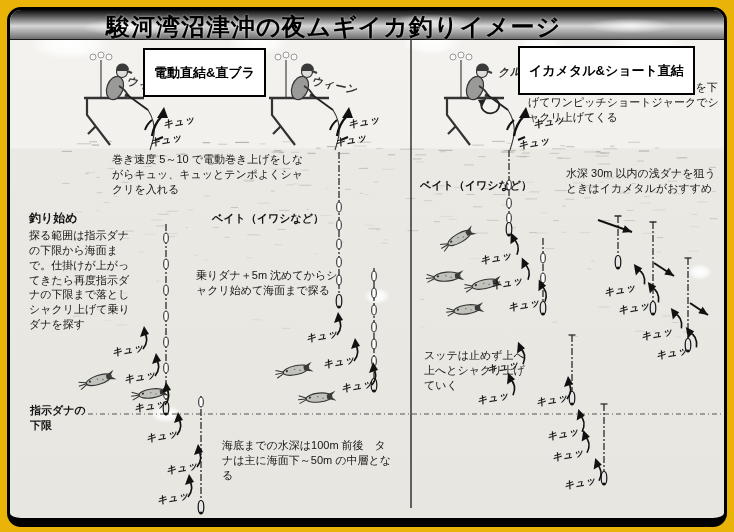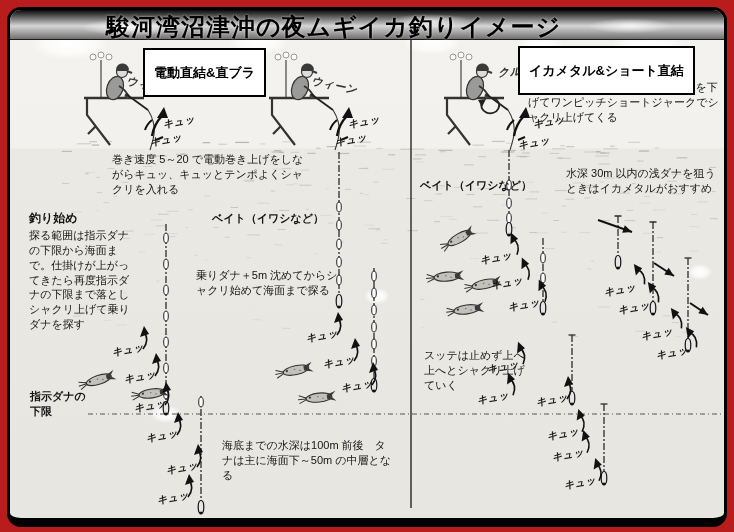--- a/index.html
+++ b/index.html
@@ -1,16 +1,16 @@
 <!DOCTYPE html>
 <html><head>
 <meta charset="utf-8">
 <style>
   html,body{margin:0;padding:0;background:#fff;}
-  #stage{position:relative;width:734px;height:532px;background:#b91c1c;overflow:hidden;
+  #stage{position:relative;width:734px;height:532px;background:#eab308;overflow:hidden;
          font-family:"Liberation Sans","DejaVu Sans",sans-serif;}
   #paper{position:absolute;left:7px;top:7px;right:7px;bottom:5px;
          border:3px solid #000;border-bottom-width:9px;border-radius:14px;overflow:hidden;
          background:linear-gradient(180deg,#f3f2ee 0px,#f2f1ed 138px,#eae9e4 139px,#e7e6e1 100%);}
   #world{position:absolute;left:-10px;top:-10px;width:734px;height:532px;}
   #titlebar{position:absolute;left:10px;top:10px;width:714px;height:29px;z-index:9;
     background:
       radial-gradient(ellipse 70px 12px at 120px 60%,rgba(255,255,255,.95),rgba(255,255,255,0) 70%),
       radial-gradient(ellipse 60px 11px at 420px 40%,rgba(255,255,255,.8),rgba(255,255,255,0) 70%),
       radial-gradient(ellipse 60px 11px at 620px 55%,rgba(255,255,255,.8),rgba(255,255,255,0) 70%),
@@ -504,33 +504,33 @@
           <div class="sfx" style="left: 552px; top: 448px; transform: rotate(-10deg);">キュッ</div>
           <div class="sfx" style="left: 564px; top: 476px; transform: rotate(-10deg);">キュッ</div>
           <div class="sfx ween" style="left: 126px; top: 78px; transform: rotate(12deg);">ウィーン</div>
           <div class="sfx ween" style="left: 311px; top: 78px; transform: rotate(12deg);">ウィーン</div>
           <div class="sfx ween" style="left: 498px; top: 64px; transform: rotate(-4deg);">クルッ</div>
         </div>
 
       <div class="label-box" style="left:143px;top:48px">電動直結&amp;直ブラ</div>
       <div class="label-box" style="left:518px;top:46px">イカメタル&amp;ショート直結</div>
 
-      <div class="tblock" style="left:112px;top:152px;width:192px">巻き速度 5～20 で電動巻き上げをしながらキュッ、キュッとテンポよくシャクリを入れる</div>
+      <div class="tblock" style="left:112px;top:152px;width:192px">巻き速度 5～10 で電動巻き上げをしながらキュッ、キュッとテンポよくシャクリを入れる</div>
 
       <div class="tblock thead" style="left:29px;top:210px;font-size:12px">釣り始め</div>
       <div class="tblock" style="left:29px;top:228px;width:104px">探る範囲は指示ダナの下限から海面まで。仕掛けが上がってきたら再度指示ダナの下限まで落としシャクリ上げて乗りダナを探す</div>
 
       <div class="tblock thead" style="left:212px;top:211px">ベイト（イワシなど）</div>
       <div class="tblock thead" style="left:420px;top:178px">ベイト（イワシなど）</div>
 
       <div class="tblock" style="left:196px;top:268px;width:152px">乗りダナ＋5m 沈めてからシャクリ始めて海面まで探る</div>
 
       <div class="tblock" style="left:528px;top:80px;width:196px">ショート直結やイカメタルは竿先を下げてワンピッチショートジャークでシャクリ上げてくる</div>
       <div class="tblock" style="left:566px;top:166px;width:156px">水深 30m 以内の浅ダナを狙うときはイカメタルがおすすめ</div>
       <div class="tblock" style="left:424px;top:348px;width:106px">スッテは止めず上へ上へとシャクリ上げていく</div>
 
-      <div class="tblock thead" style="left:30px;top:389px;width:56px">指示ダナの下限</div>
+      <div class="tblock thead" style="left:30px;top:403px;width:56px">指示ダナの下限</div>
 
       <div class="tblock" style="left:222px;top:438px;width:170px">海底までの水深は100m 前後　タナは主に海面下～50m の中層となる</div>
 
     </div>
   </div>
 </div>
 
 </body></html>

